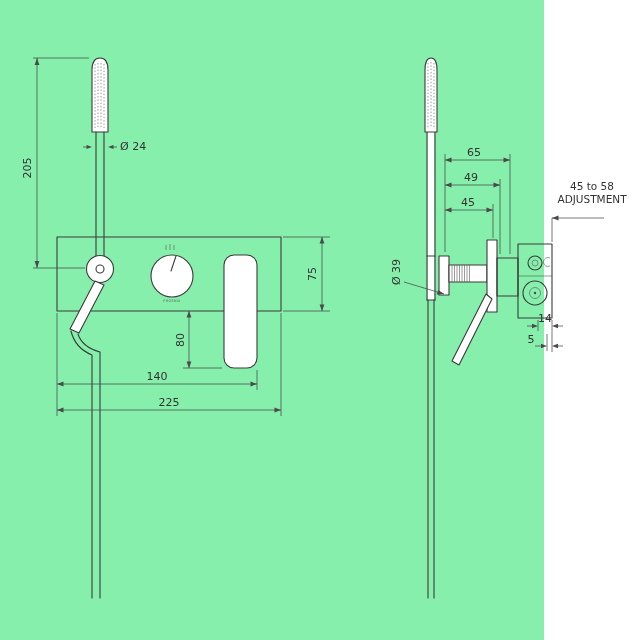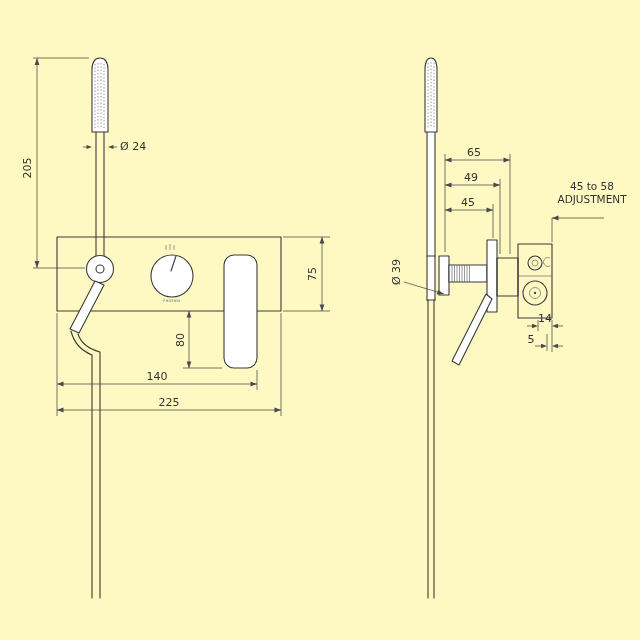--- a/index.html
+++ b/index.html
@@ -1,17 +1,17 @@
 <!DOCTYPE html>
 <html><head>
 <meta charset="utf-8">
 <style>
   html,body{margin:0;padding:0;background:#ffffff;width:640px;height:640px;overflow:hidden;}
   body{font-family:"DejaVu Sans", sans-serif;}
-  #stage{width:640px;height:640px;position:relative;background:#fef9c3;}
+  #stage{width:544px;height:640px;position:relative;background:#86efac;}
   svg{display:block;}
   .outline{stroke:#3b3b3b;stroke-width:1.1;fill:none;stroke-linecap:round;stroke-linejoin:round;}
   .solid{stroke:#3b3b3b;stroke-width:1.1;fill:#ffffff;stroke-linejoin:round;}
   .thin{stroke:#555;stroke-width:.6;fill:none;}
   .dim{stroke:#4a4a4a;stroke-width:.75;fill:none;}
   .arrow{fill:#4a4a4a;stroke:none;}
   text{fill:#333;font-size:11px;font-family:"DejaVu Sans", sans-serif;}
   text.small{font-size:10.5px;}
   text.brand{font-size:3.4px;fill:#666;letter-spacing:.3px;}
 </style>

